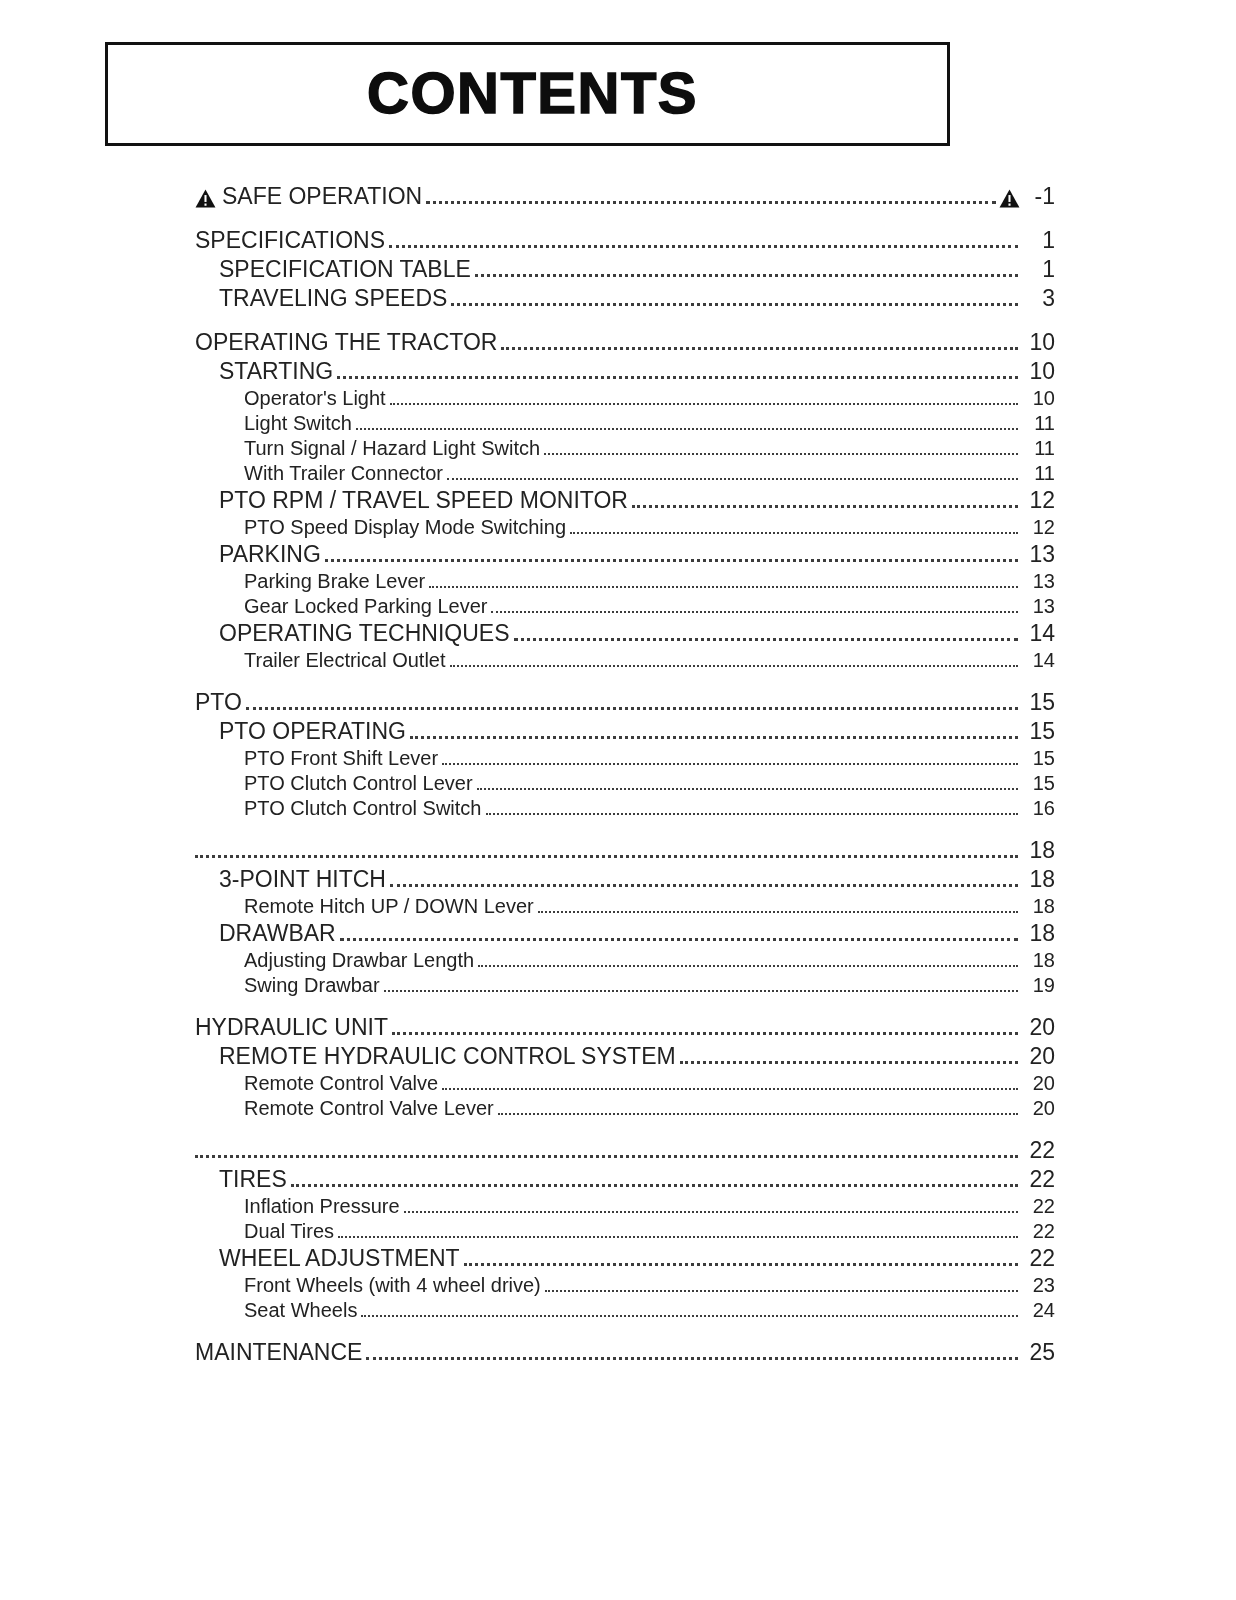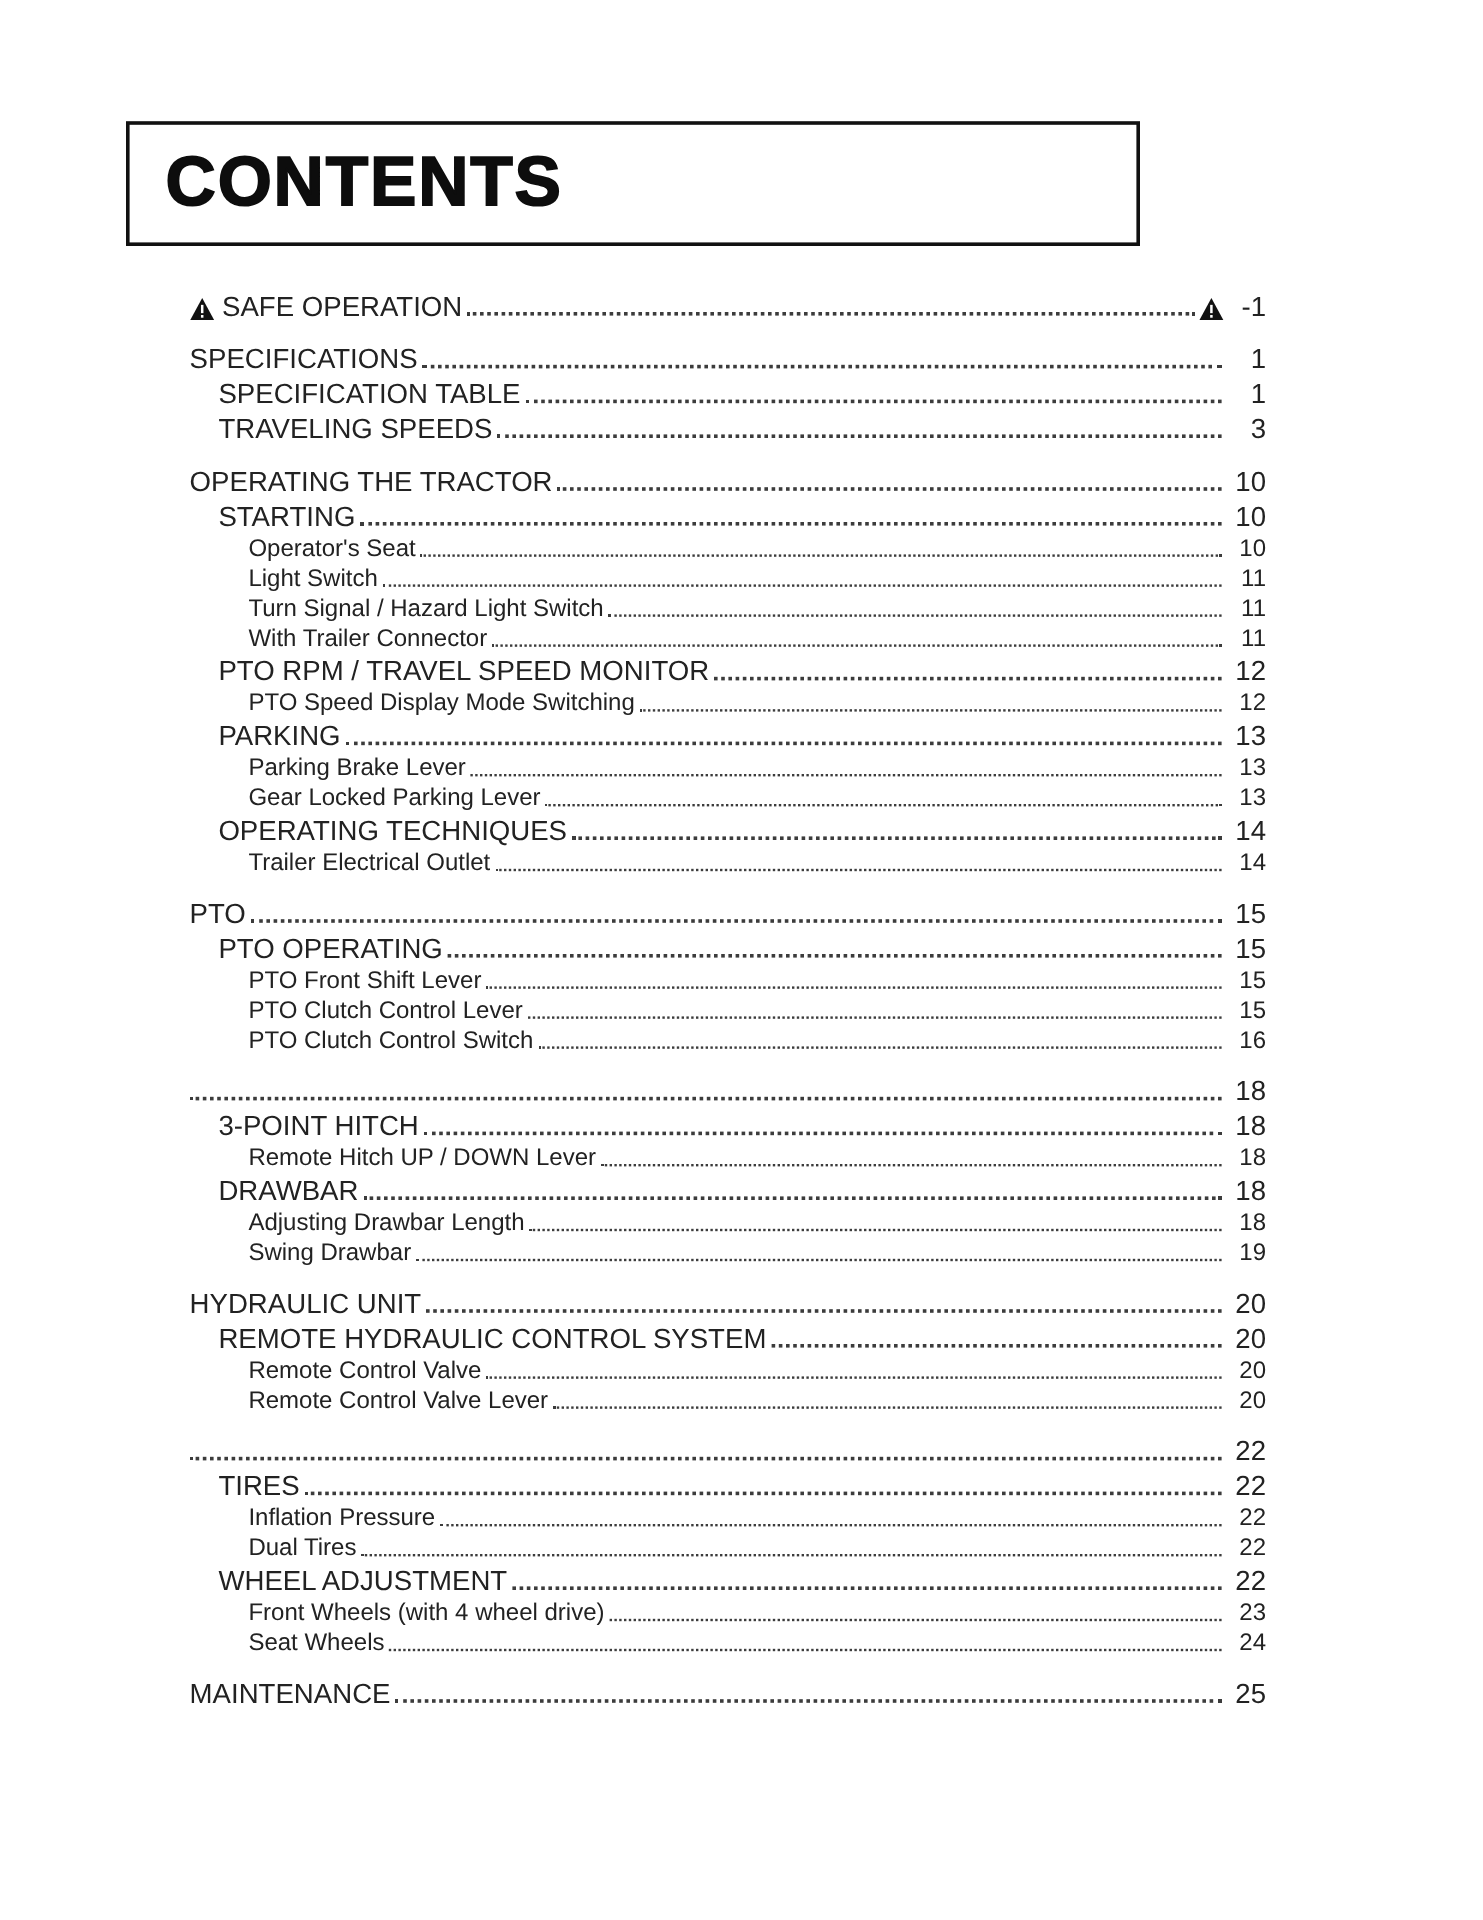--- a/index.html
+++ b/index.html
@@ -7,24 +7,25 @@
   body {
     width: 1236px;
     min-height: 1600px;
     margin: 0 auto;
     font-family: "Liberation Sans", "DejaVu Sans", sans-serif;
     color: #1c1c1c;
     position: relative;
   }
 
   .title-box {
-    margin: 101px 128px 36px 105px;
+    margin: 42px 128px 36px 105px;
     border: 3px solid #111111;
     padding: 16px 20px 18px 30px;
     width: 845px;
+    text-align: center;
   }
   .title-box h1 {
     font-size: 58px;
     font-weight: 900;
     letter-spacing: 1.5px;
     color: #0d0d0d;
     line-height: 1.1;
     -webkit-text-stroke: 1.5px #0d0d0d;
   }
 
@@ -32,20 +33,21 @@
     margin: 0 181px 40px 158px; 
   }
 
   .row {
     display: flex;
     align-items: flex-end;
     line-height: 29px;
     font-size: 23px;
     color: #222222;
     white-space: nowrap;
+    margin-left: 37px;
   }
   .row.level-1 { margin-top: 15px; }
   .row.level-2 { padding-left: 24px; align-items: flex-end; }
   .row.level-3 {
     padding-left: 49px;
     font-size: 20px;
     line-height: 25px;
   }
 
   .label { flex: 0 0 auto; padding-right: 4px; }
@@ -145,21 +147,21 @@
 
     <span class="label">STARTING</span>
     <span class="leader"></span>
     <span class="pagecell">
 
       <span class="pagenum">10</span>
     </span>
   </div>
     <div class="row level-3">
 
-    <span class="label">Operator's Seat</span>
+    <span class="label">Operator's Light</span>
     <span class="leader"></span>
     <span class="pagecell">
 
       <span class="pagenum">10</span>
     </span>
   </div>
     <div class="row level-3">
 
     <span class="label">Light Switch</span>
     <span class="leader"></span>

